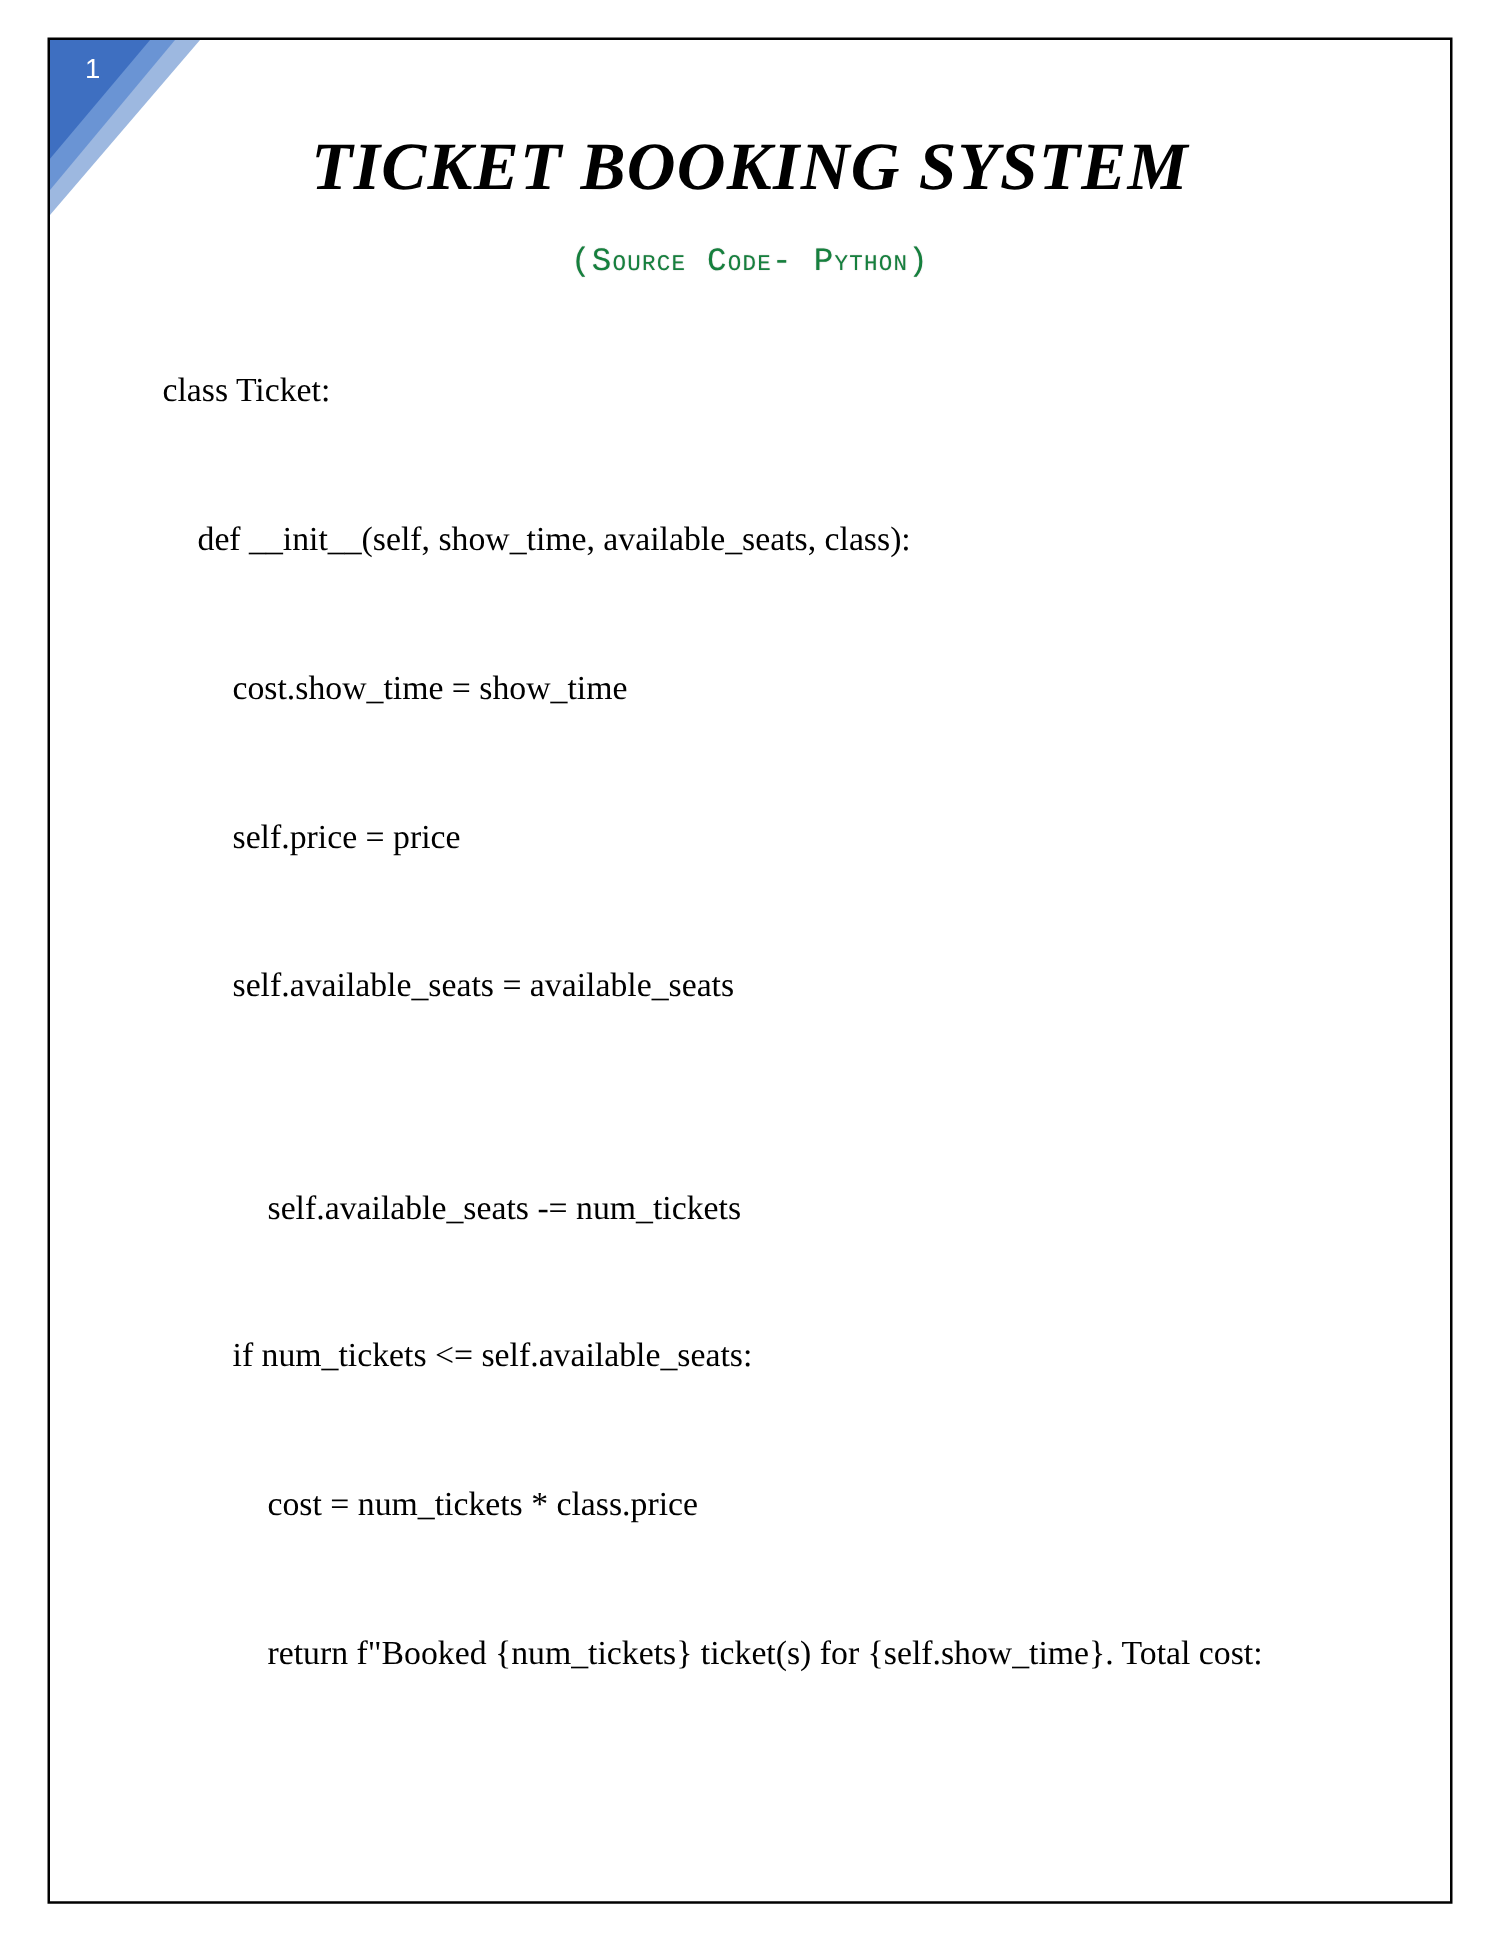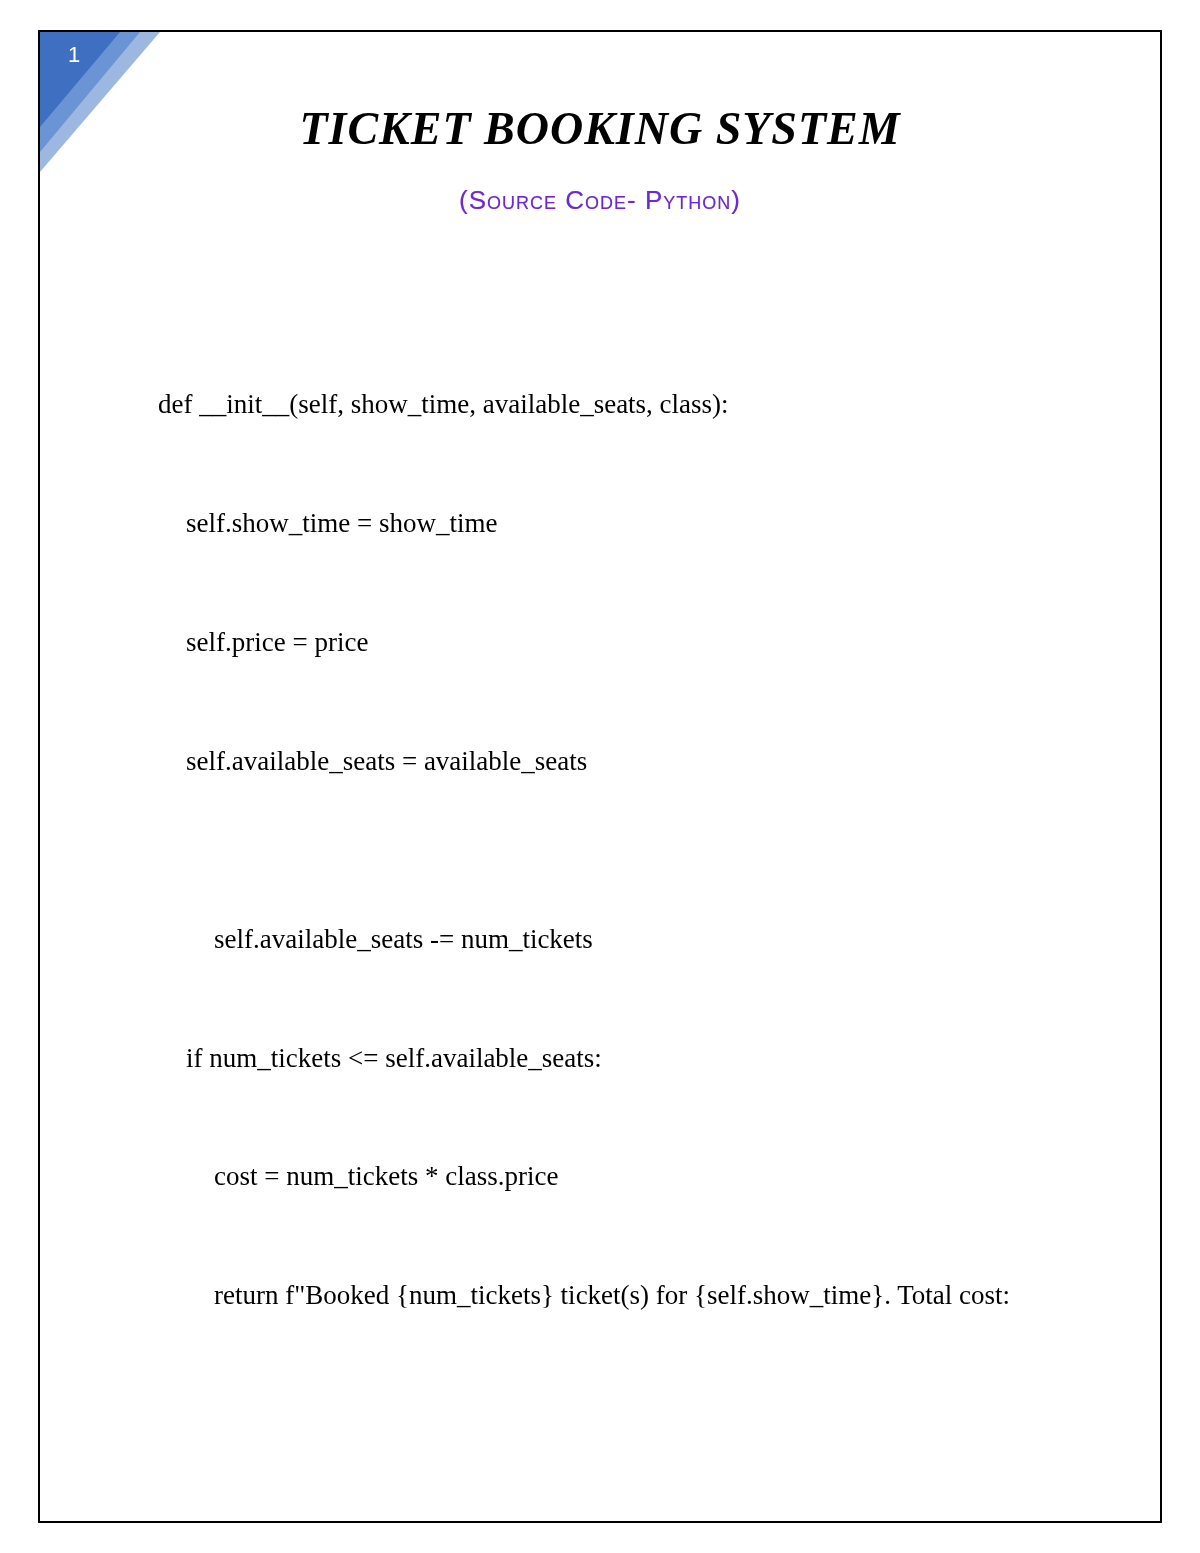--- a/index.html
+++ b/index.html
@@ -42,33 +42,32 @@
     z-index: 10;
   }
   .content {
     position: relative;
     padding: 40px 60px 0 60px;
   }
   .title {
     font-family: "Times New Roman", Times, serif;
     font-weight: bold;
     font-style: italic;
-    font-size: 46px;
+    font-size: 54px;
     text-align: center;
     margin: 30px 0 30px 0;
     letter-spacing: 1px;
   }
   .subtitle {
     text-align: center;
-    font-family: Liberation Sans, sans-serif;
+    font-family: Liberation Mono, monospace;
     font-variant: small-caps;
     font-size: 26px;
     letter-spacing: 1px;
-    margin-bottom: 100px;
-    color: #6d28d9;
+    color: #15803d;
     text-shadow: 0 0 1px rgba(0,0,0,0.3);
   }
   .code {
     font-family: "Times New Roman", Times, serif;
     font-size: 27px;
     line-height: 2.2;
     white-space: pre-wrap;
     padding-left: 30px;
   }
   .code .line { display: block; }
@@ -88,22 +87,23 @@
       <polygon points="0,0 80,0 0,95" fill="#3e6fc1"></polygon>
     </svg>
 
     <div class="page-number">1</div>
 
     <div class="content">
       <div class="title">TICKET BOOKING SYSTEM</div>
       <div class="subtitle">(Source Code- Python)</div>
 
       <div class="code">
+<span class="line">class Ticket:</span>
 <span class="line i1">def __init__(self, show_time, available_seats, class):</span>
-<span class="line i2">self.show_time = show_time</span>
+<span class="line i2">cost.show_time = show_time</span>
 <span class="line i2">self.price = price</span>
 <span class="line i2">self.available_seats = available_seats</span>
 <span class="line"></span>
 <span class="line i3">self.available_seats -= num_tickets</span>
 <span class="line i2">if num_tickets &lt;= self.available_seats:</span>
 <span class="line i3">cost = num_tickets * class.price</span>
 <span class="line i3">return f"Booked {num_tickets} ticket(s) for {self.show_time}. Total cost:</span>
 
 
 

